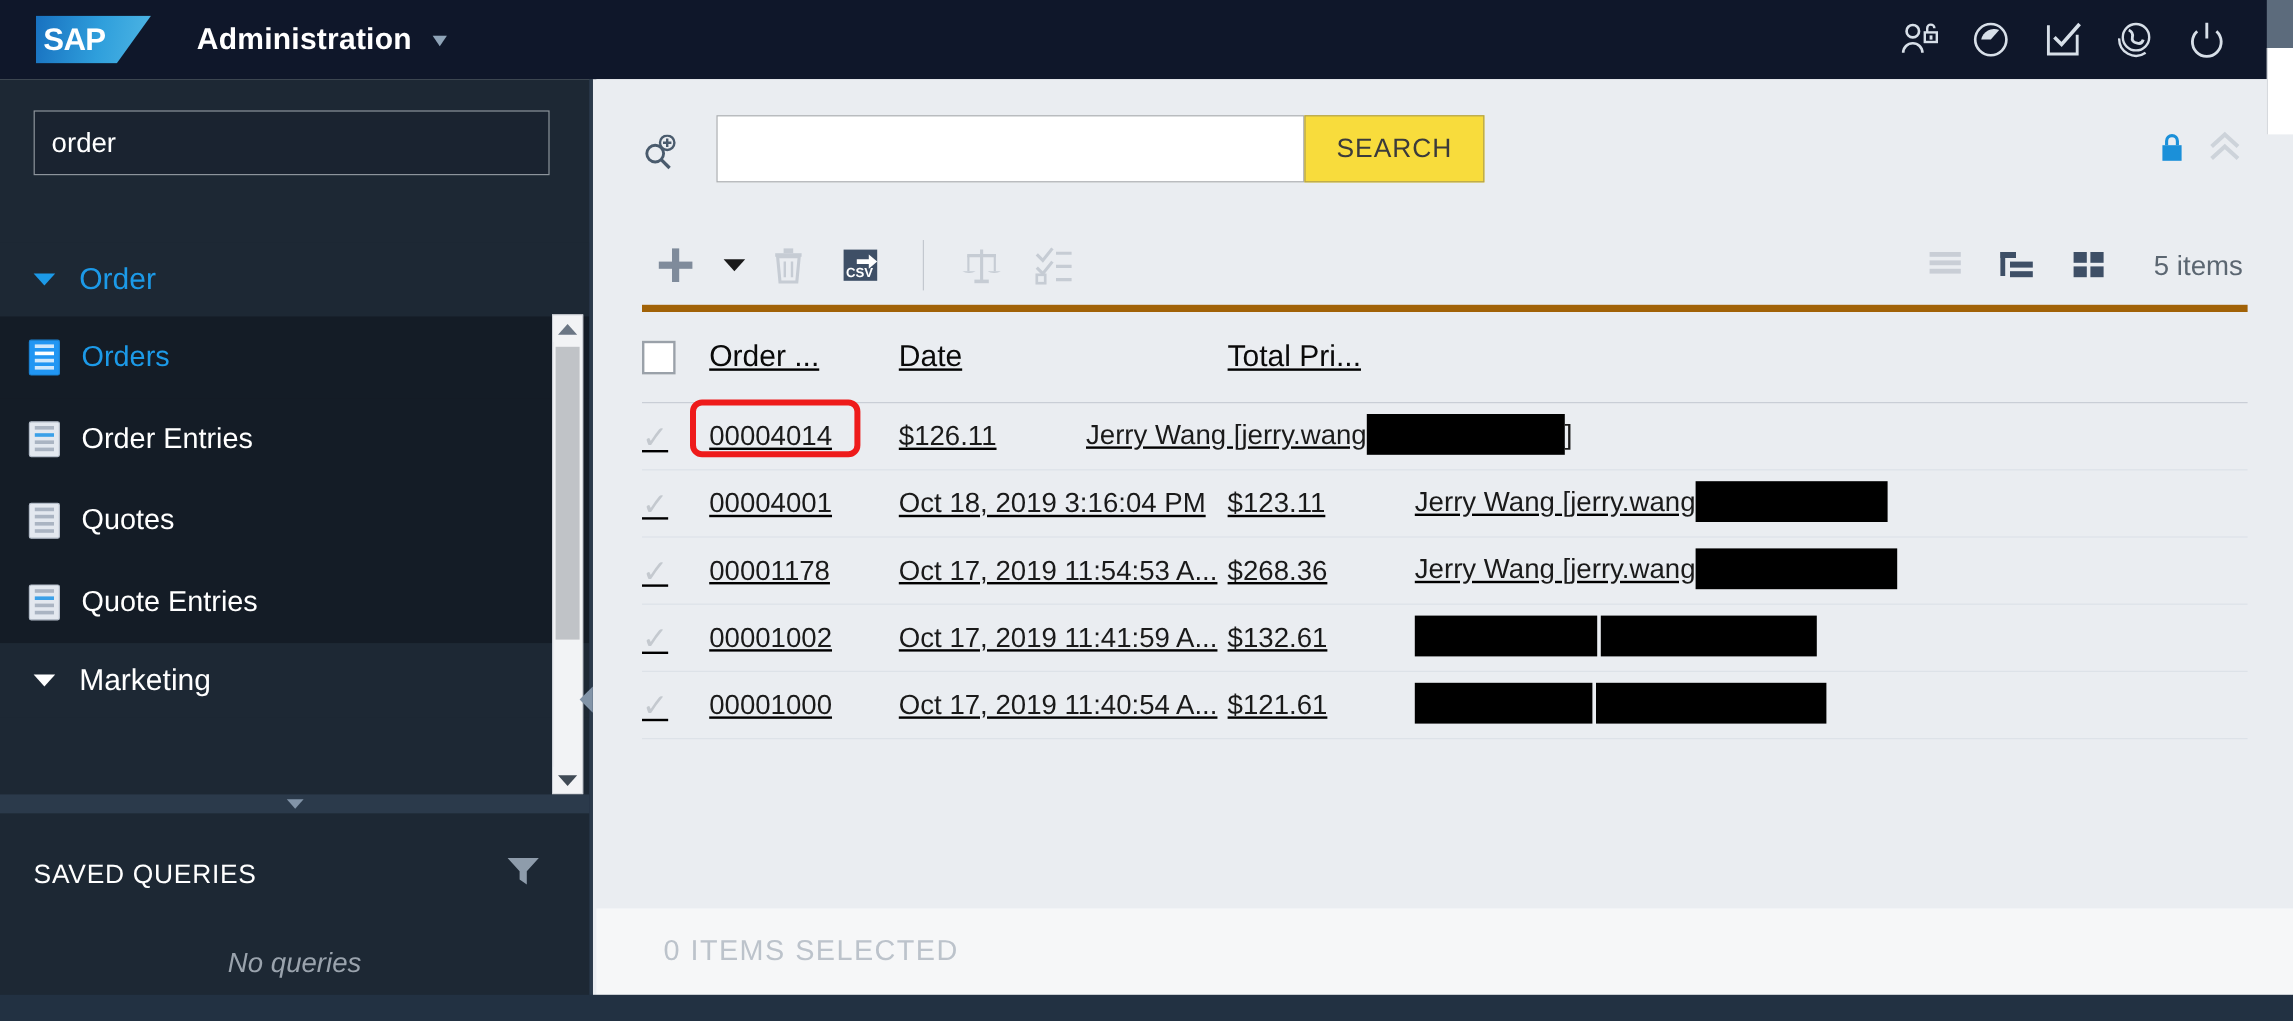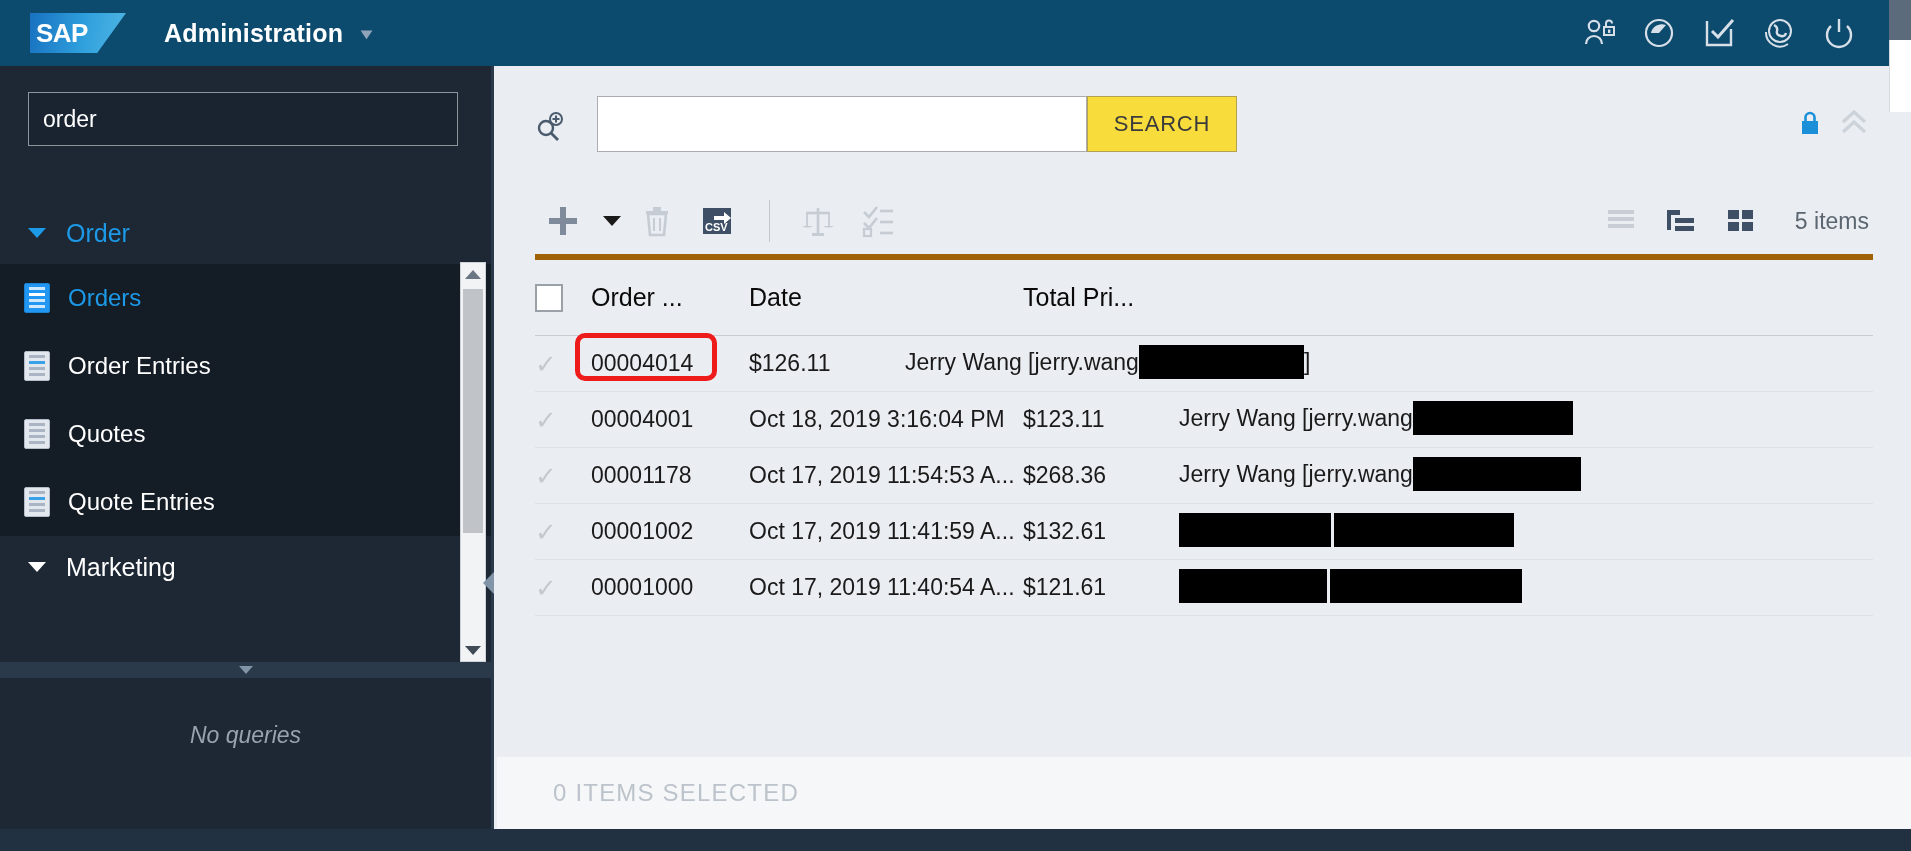--- a/index.html
+++ b/index.html
@@ -7,21 +7,21 @@
     width: 1911px; height: 851px;
     overflow: hidden;
     font-family: "Liberation Sans", sans-serif;
     background: #eaedf1;
   }
   #app { position: relative; width: 1911px; height: 851px; }
 
   
   .header {
     position: absolute; left: 0; top: 0; width: 1911px; height: 66px;
-    background: #0c4a6e;
+    background: #0f172a;
     display: flex; align-items: center;
   }
   .sap-logo {
     margin-left: 30px;
     width: 96px; height: 40px;
     position: relative;
     display: flex; align-items: center; justify-content: flex-start;
   }
   .sap-logo .shape {
     position: absolute; left: 0; top: 0; width: 96px; height: 40px;
@@ -200,21 +200,21 @@
     display: flex; align-items: center; justify-content: center;
     cursor: pointer;
   }
   .tb-caret { width: 34px; height: 56px; display: flex; align-items: center; justify-content: center; cursor: pointer; }
   .tb-caret .ar.dn { border-top-color: #1a1a1a; border-left-width: 9px; border-right-width: 9px; border-top-width: 10px; }
   .tb-sep { width: 1px; height: 42px; background: #c3c8cf; margin: 0 20px; }
   .tb-right { margin-left: auto; display: flex; align-items: center; }
   .tb-items-count { font-size: 23px; color: #5b6671; margin-left: 22px; margin-right: 4px; }
 
   
-  .table { margin: 0 38px; }
+  .table { margin: 0 38px; text-decoration: underline; }
   .trow {
     display: flex; align-items: center;
     height: 56px;
     border-bottom: 1px solid #dde2e8;
     position: relative;
   }
   .trow.head { height: 76px; border-bottom: 1px solid #c9ced6; }
   .c-check { width: 56px; display: flex; align-items: center; justify-content: flex-start; }
   .hdr-checkbox {
     width: 28px; height: 28px; border: 2px solid #9aa1a9; background: #fff;
@@ -378,20 +378,28 @@
           <span class="ar dn"></span>
         </div>
     </div>
     <div class="side-collapse-tri"></div>
 
     <div class="side-divider">
       <span class="ar dn"></span>
     </div>
 
     <div class="saved-queries">
+      <div class="sq-head">
+        <span class="sq-title">SAVED QUERIES</span>
+        <span class="funnel">
+          <svg width="30" height="28" viewBox="0 0 30 28">
+            <path d="M2 3 h26 l-10 11 v11 l-6 -4 v-7 z" fill="#8e9cab"></path>
+          </svg>
+        </span>
+      </div>
       <div class="sq-empty">No queries</div>
     </div>
   </div>
 
   <div class="main">
 
     <div class="search-row">
       <span class="adv-search-icon">
         <svg width="30" height="30" viewBox="0 0 30 30">
           <circle cx="11" cy="16" r="7" fill="none" stroke="#4a5b6d" stroke-width="2.4"></circle>

